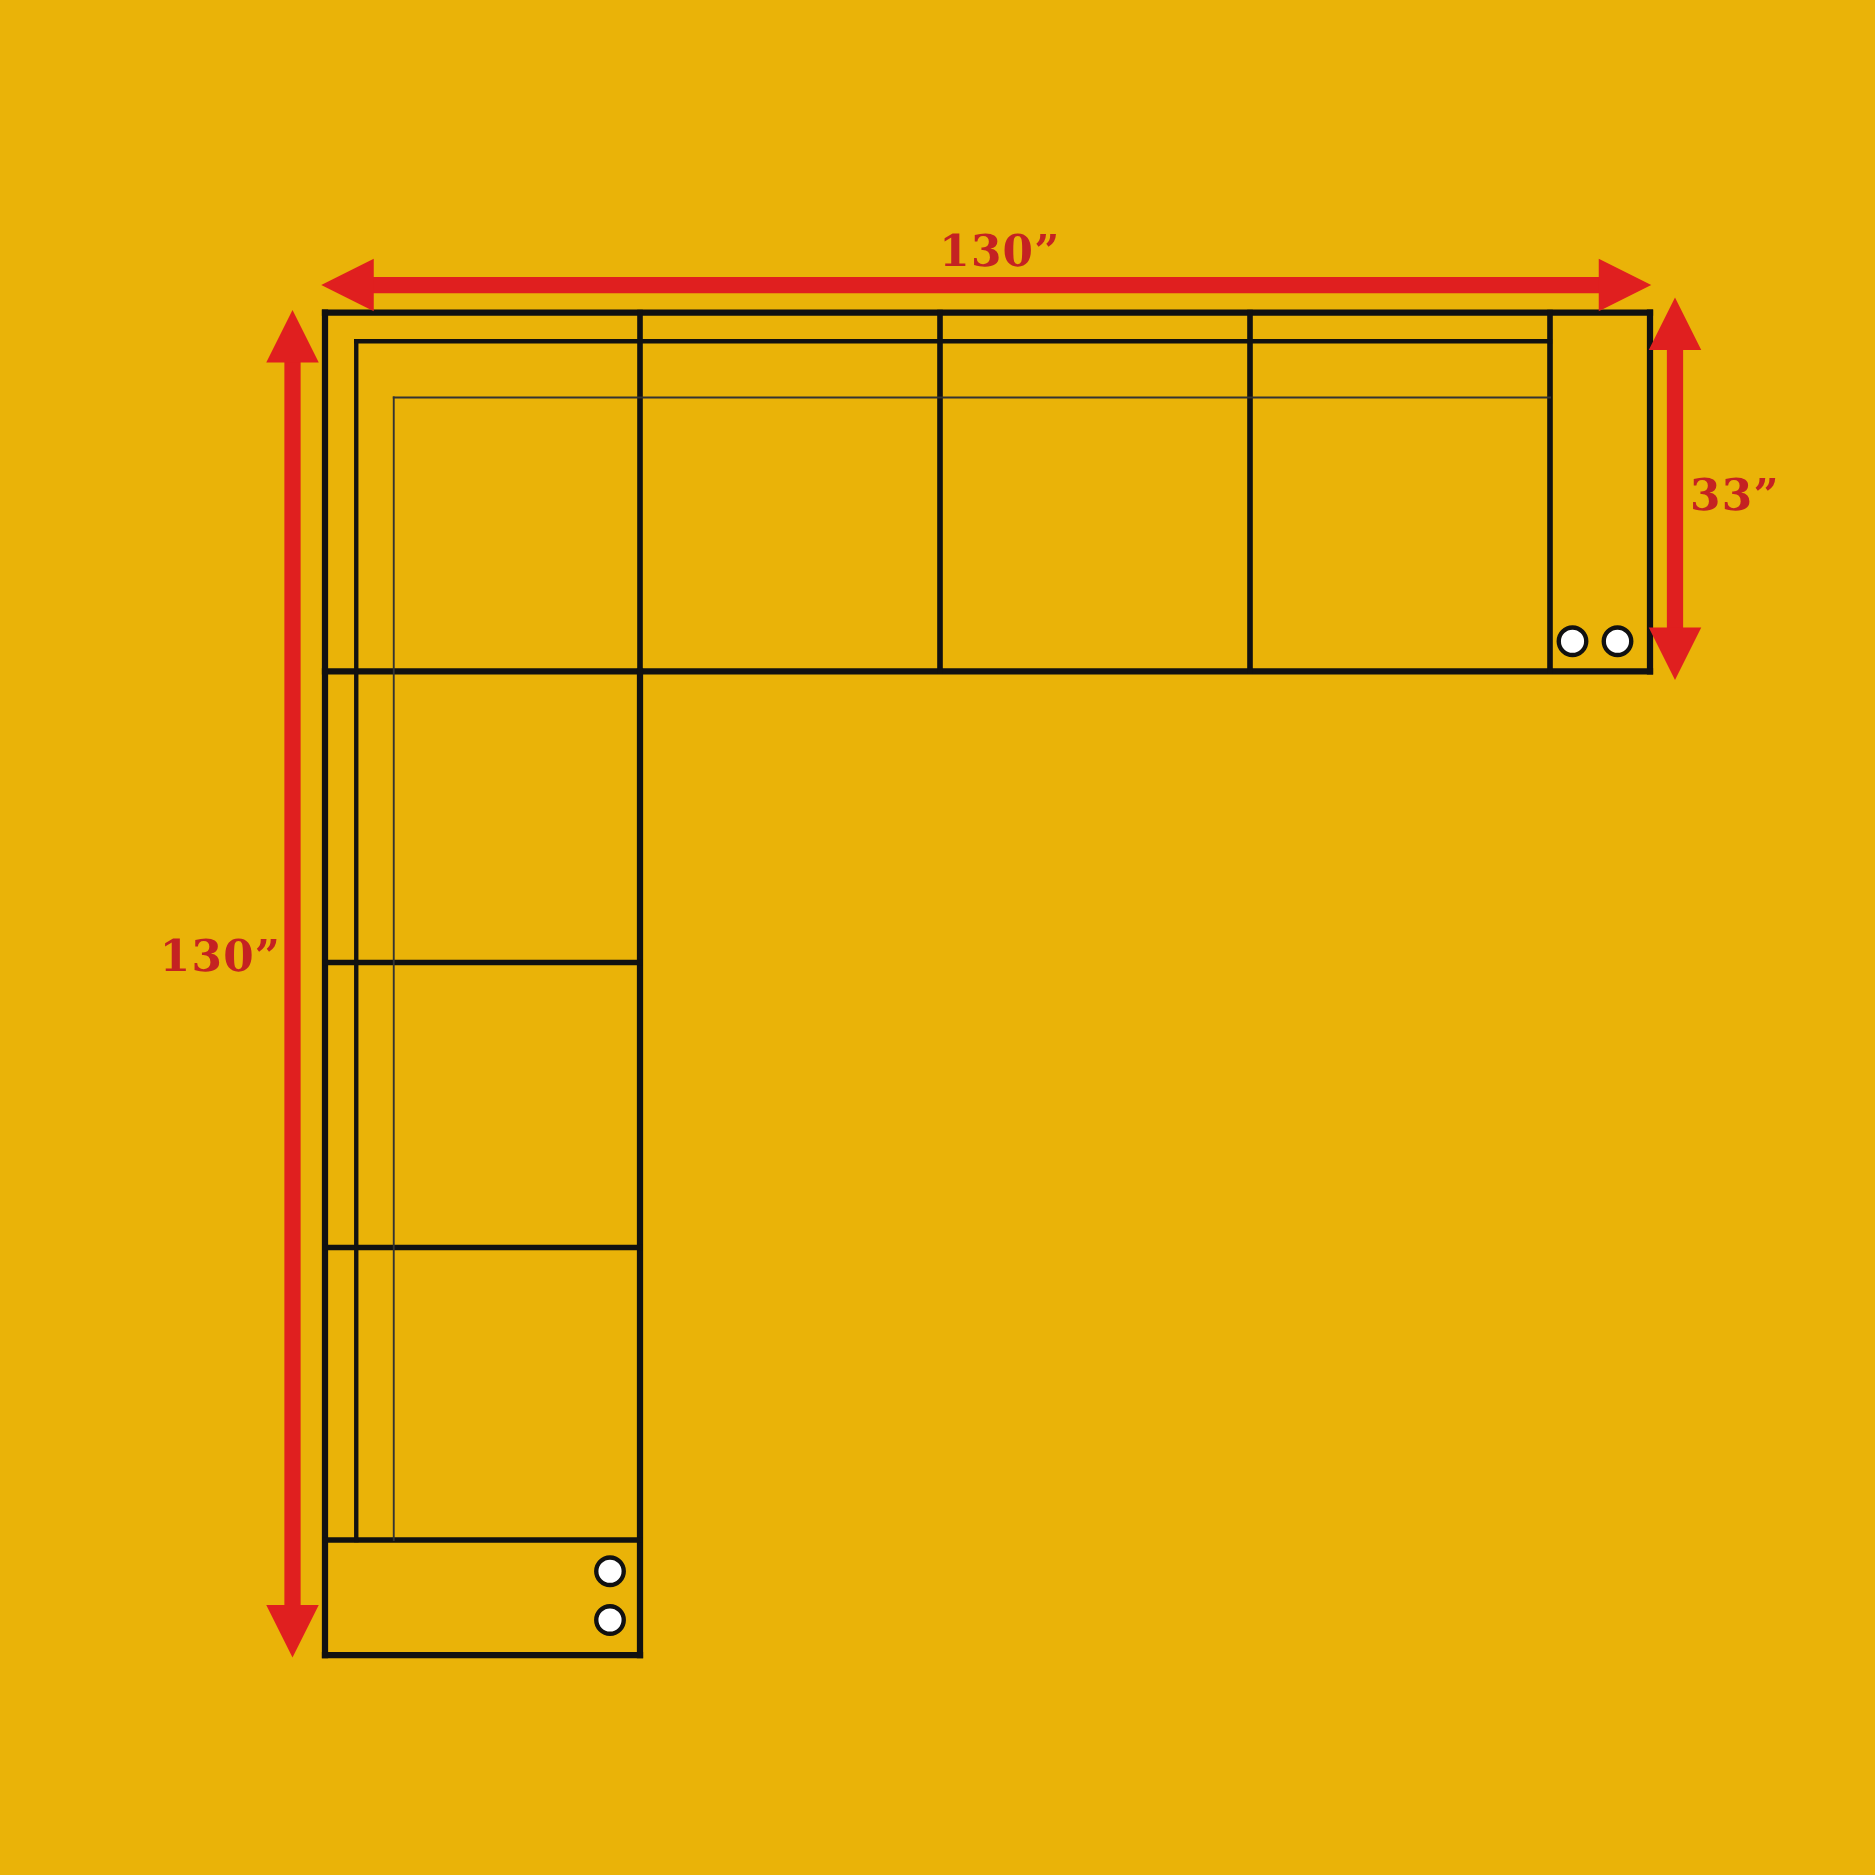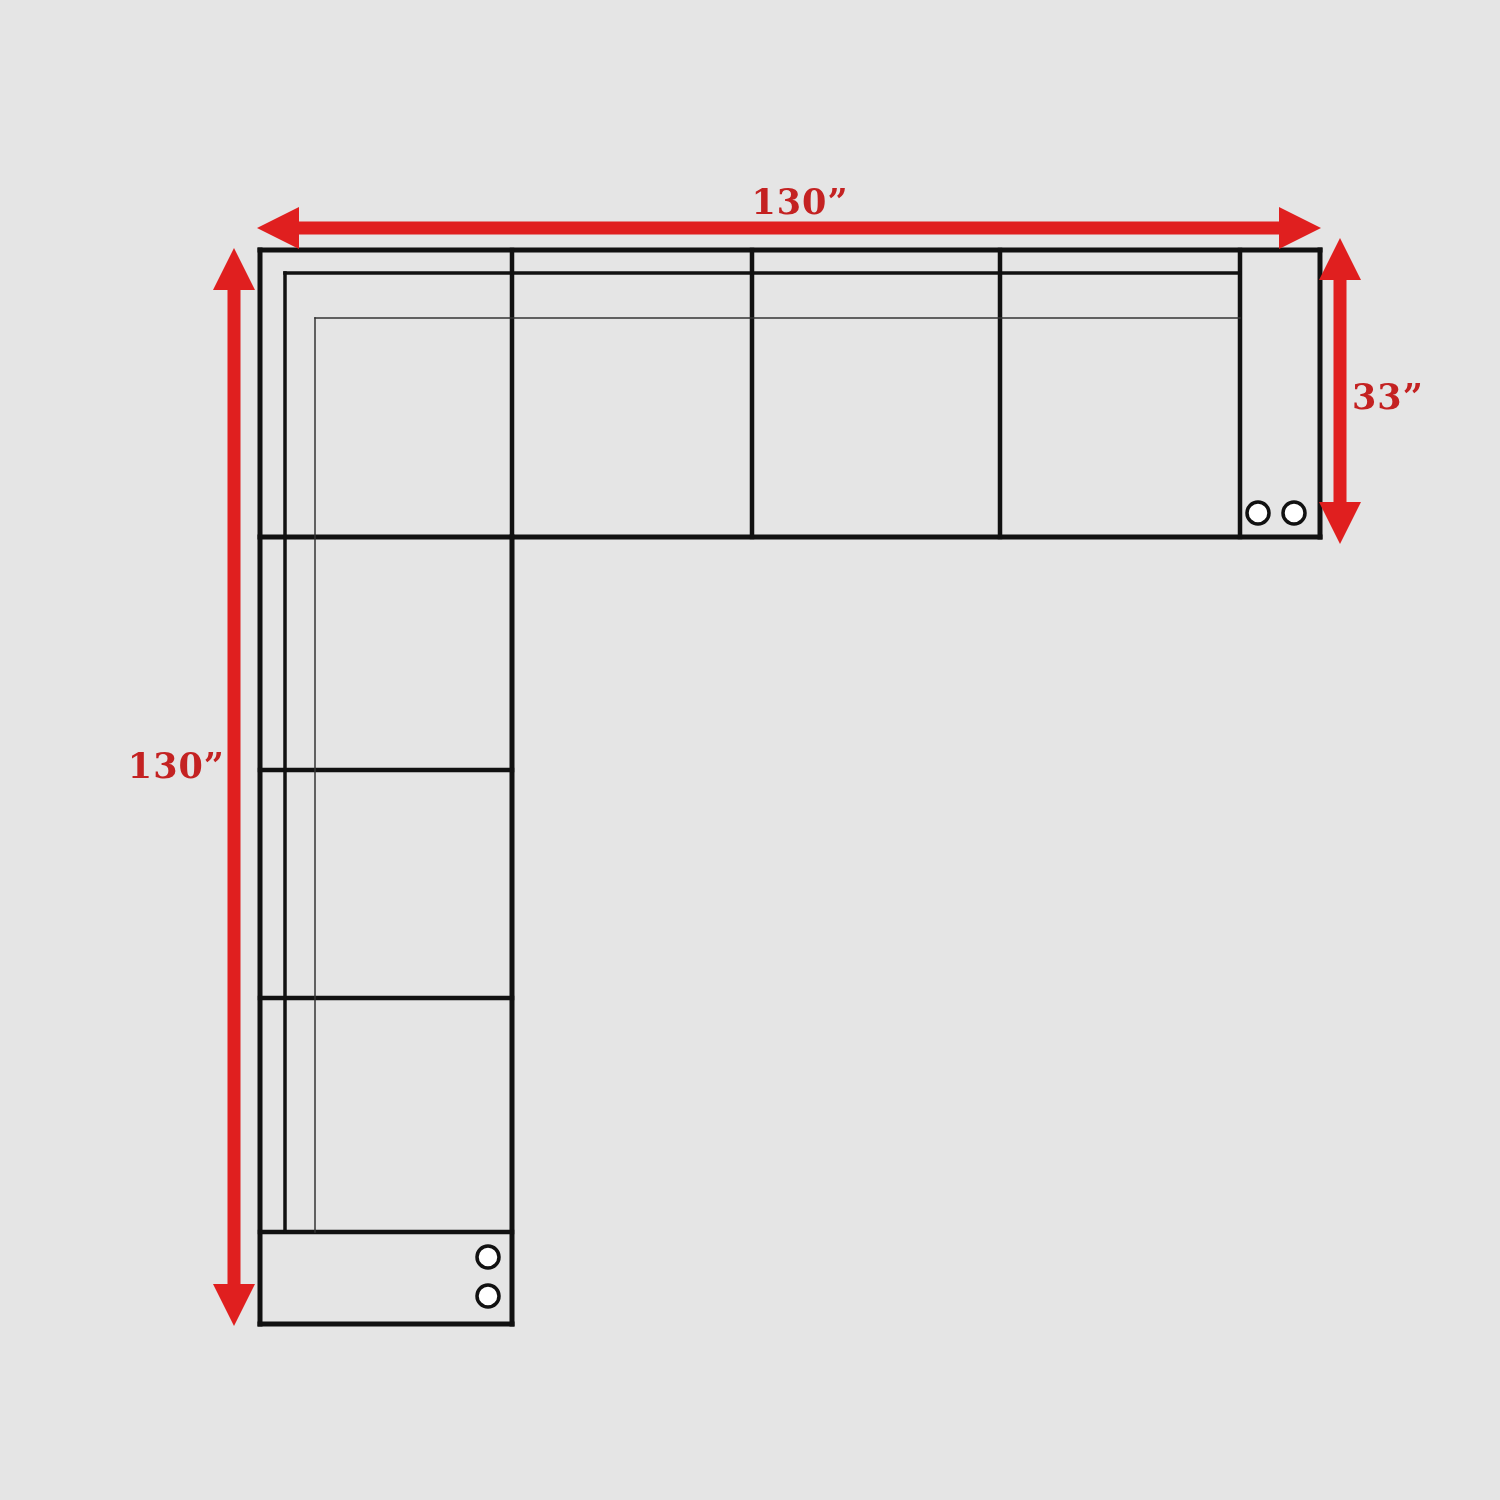--- a/index.html
+++ b/index.html
@@ -5,21 +5,21 @@
   html, body {
     margin: 0;
     padding: 0;
     background: #ffffff;
     font-family: "DejaVu Serif", "Liberation Serif", serif;
   }
   .canvas {
     position: relative;
     width: 1500px;
     height: 1500px;
-    background: #e5e5e5;
+    background: #eab308;
     overflow: hidden;
   }
   .canvas svg {
     position: absolute;
     left: 0;
     top: 0;
   }
   .dim-label {
     position: absolute;
     color: #c42222;

